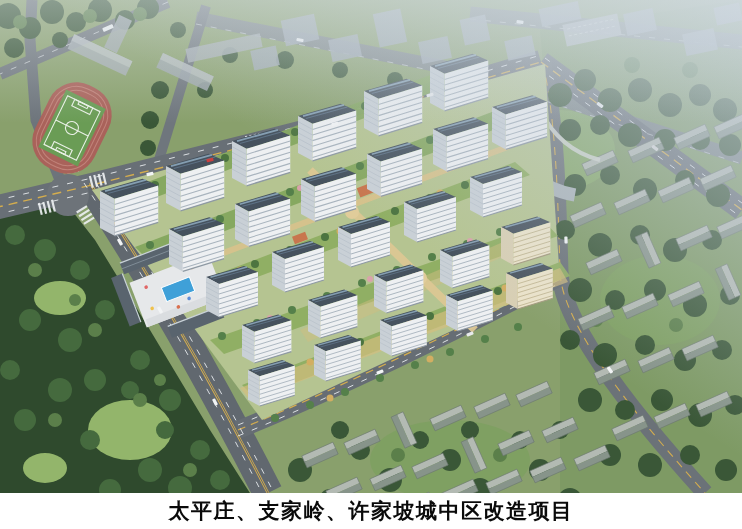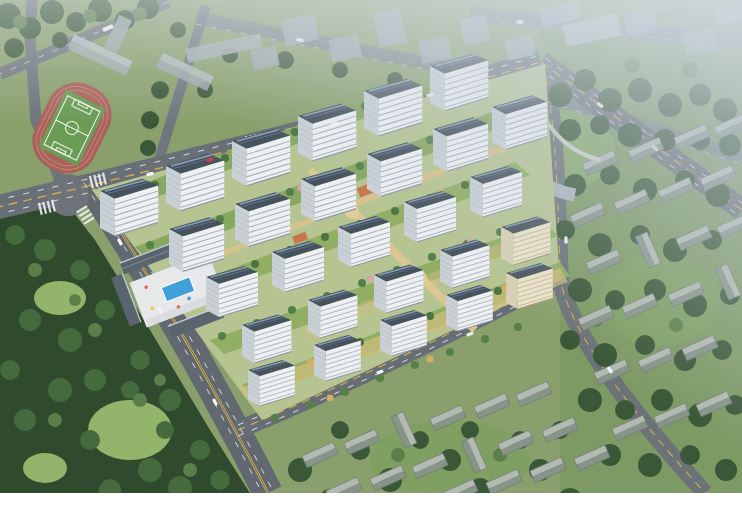--- a/index.html
+++ b/index.html
@@ -561,13 +561,16 @@
         </g>
     <g transform="translate(300,40) rotate(11)">
           <rect x="-3.5" y="-1.6" width="7" height="3.2" rx="0.8" fill="#eef0f2"></rect>
         </g>
   </g>
 
   <rect width="742" height="493" fill="url(#fogNE)"></rect>
   <rect width="742" height="493" fill="url(#fogTop)"></rect>
 </svg>
 
+<div class="caption">
+  <span>太平庄、支家岭、许家坡城中区改造项目</span>
 </div>
+</div>
 
 </body></html>

